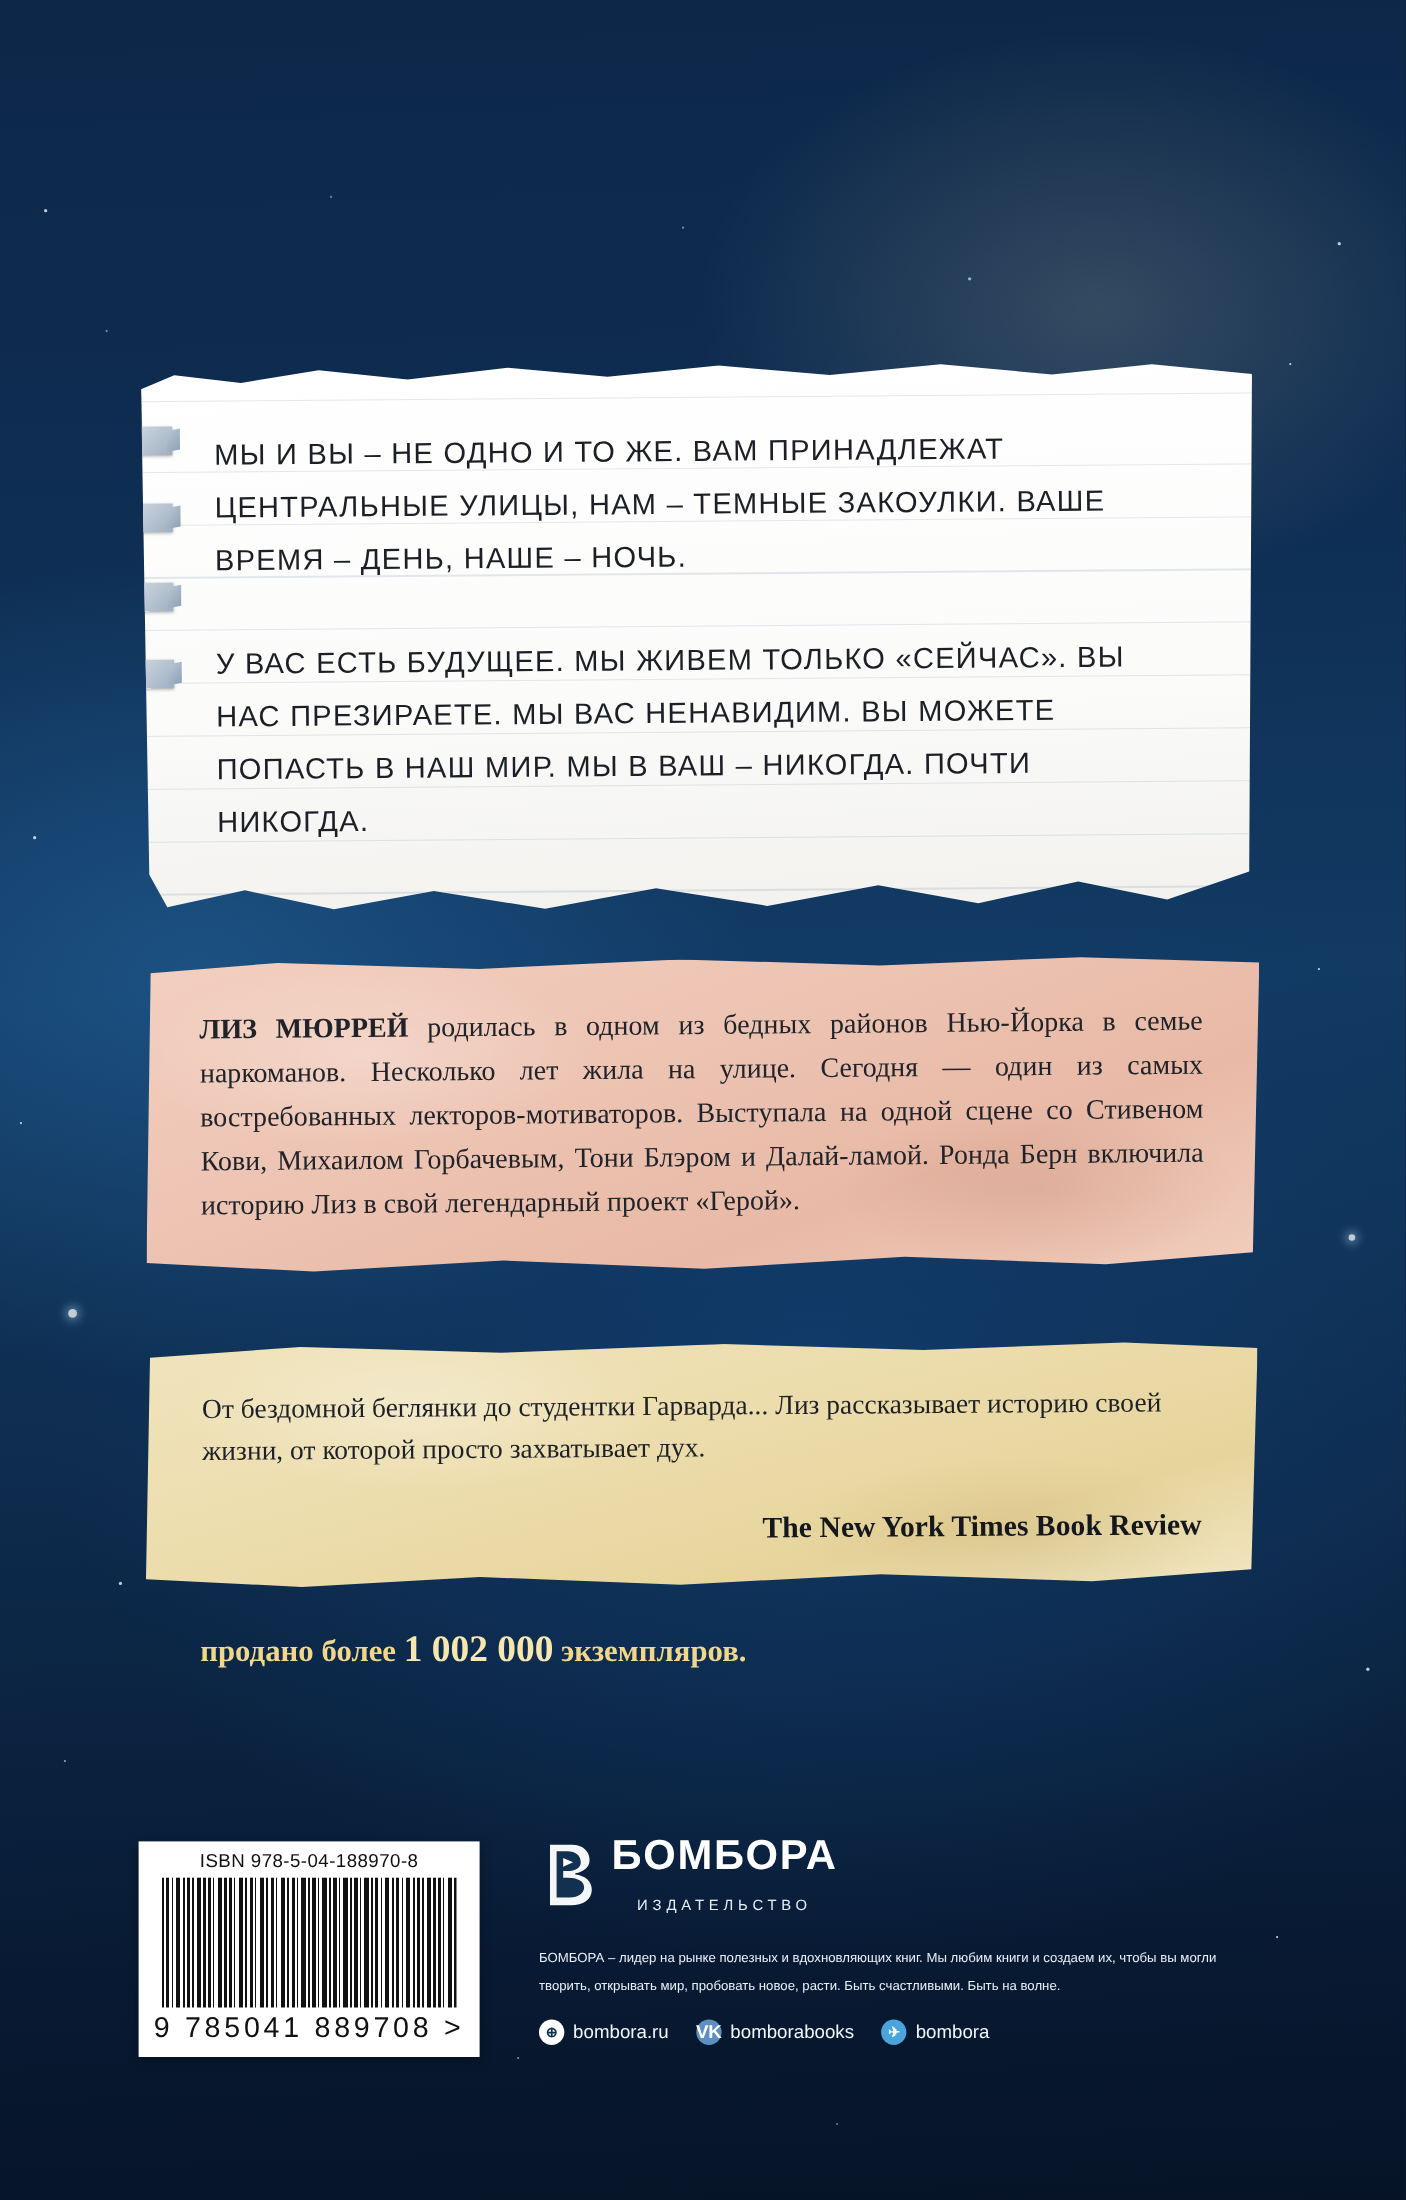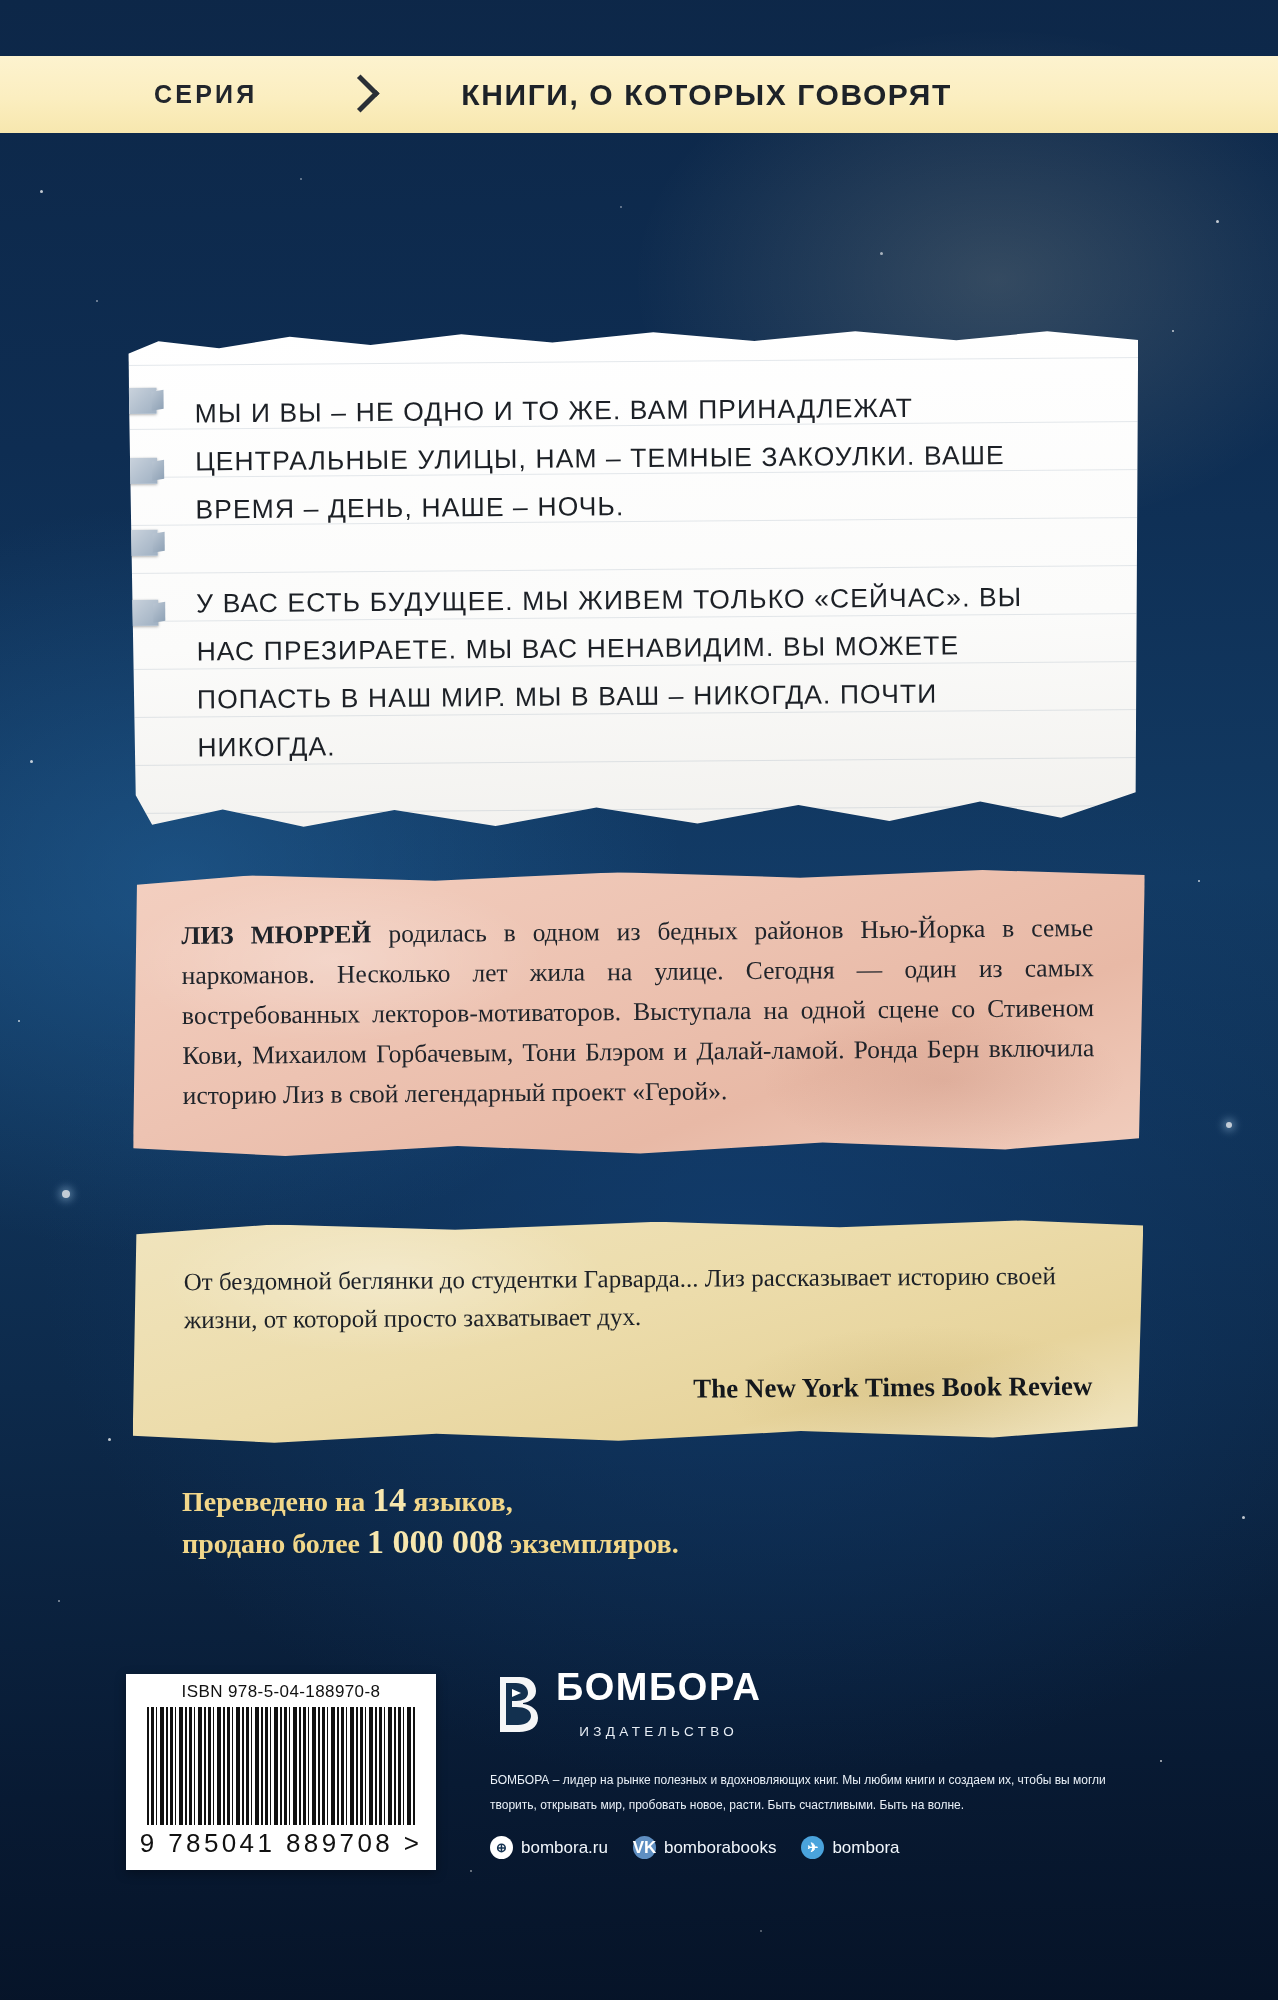--- a/index.html
+++ b/index.html
@@ -333,25 +333,20 @@
     <div class="star" style="left:1160px;top:1760px; width:2px; height:2px;"></div>
     <div class="star" style="left:300px; top:178px; width:2px;  height:2px; opacity:.45;"></div>
     <div class="star" style="left:620px; top:206px; width:2px;  height:2px; opacity:.45;"></div>
     <div class="star" style="left:880px; top:252px; width:3px;  height:3px; opacity:.6;"></div>
     <div class="star" style="left:470px; top:1870px; width:2px; height:2px; opacity:.5;"></div>
     <div class="star" style="left:760px; top:1930px; width:2px; height:2px; opacity:.4;"></div>
     <div class="star" style="left:980px; top:1140px; width:2px; height:2px; opacity:.5;"></div>
     <div class="star" style="left:1070px;top:620px;  width:2px; height:2px; opacity:.45;"></div>
   </div>
 
-  <div class="series-band">
-    <div class="series-label">СЕРИЯ</div>
-    <div class="series-arrow"></div>
-    <div class="series-title">КНИГИ, О КОТОРЫХ ГОВОРЯТ</div>
-  </div>
 
   <div class="quote-sheet">
     <div class="sheet-lines"></div>
     <div class="staples">
       <div class="staple" style="top:54px;"></div>
       <div class="staple" style="top:124px;"></div>
       <div class="staple" style="top:196px;"></div>
       <div class="staple" style="top:266px;"></div>
     </div>
     <div class="quote-text">
@@ -368,24 +363,21 @@
   </div>
 
   <div class="review-panel">
     <div class="grain"></div>
     <div class="review-text">От бездомной беглянки до студентки Гарварда... Лиз рассказывает историю своей жизни, от которой просто захватывает дух.</div>
     <div class="review-source">The New York Times Book Review</div>
   </div>
 
   <div class="sales-note">
     <div>
-      <span>Переведено на </span><span class="num">14</span><span> языков,</span>
-    </div>
-    <div>
-      <span>продано более </span><span class="num">1 000 008</span><span> экземпляров.</span>
+      <span>продано более </span><span class="num">1 002 000</span><span> экземпляров.</span>
     </div>
   </div>
 
   <div class="barcode-box">
     <div class="isbn-text">ISBN 978-5-04-188970-8</div>
     <div class="bars"></div>
     <div class="barcode-digits">9 785041 889708 &gt;</div>
   </div>
 
   <div class="publisher">

